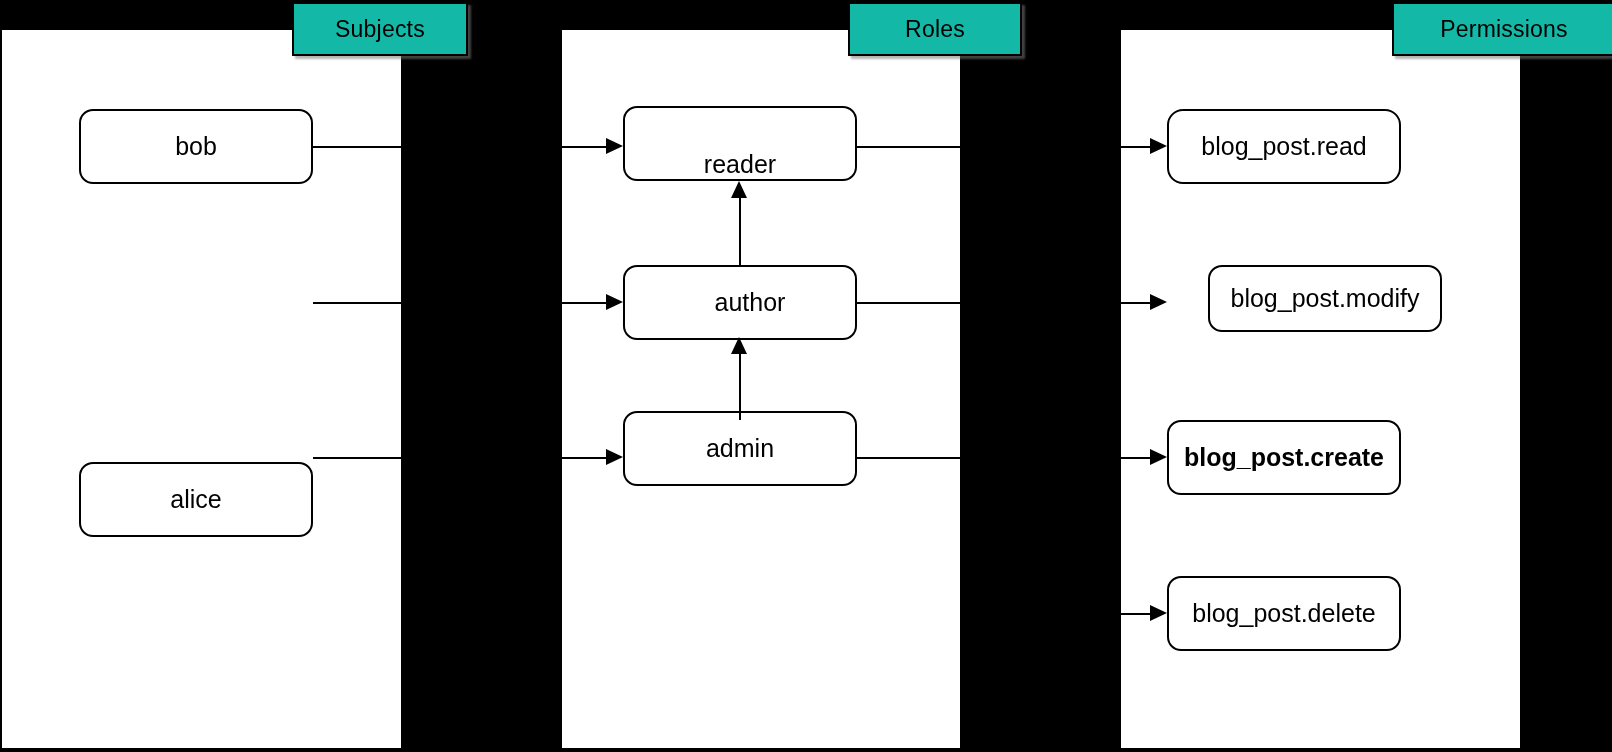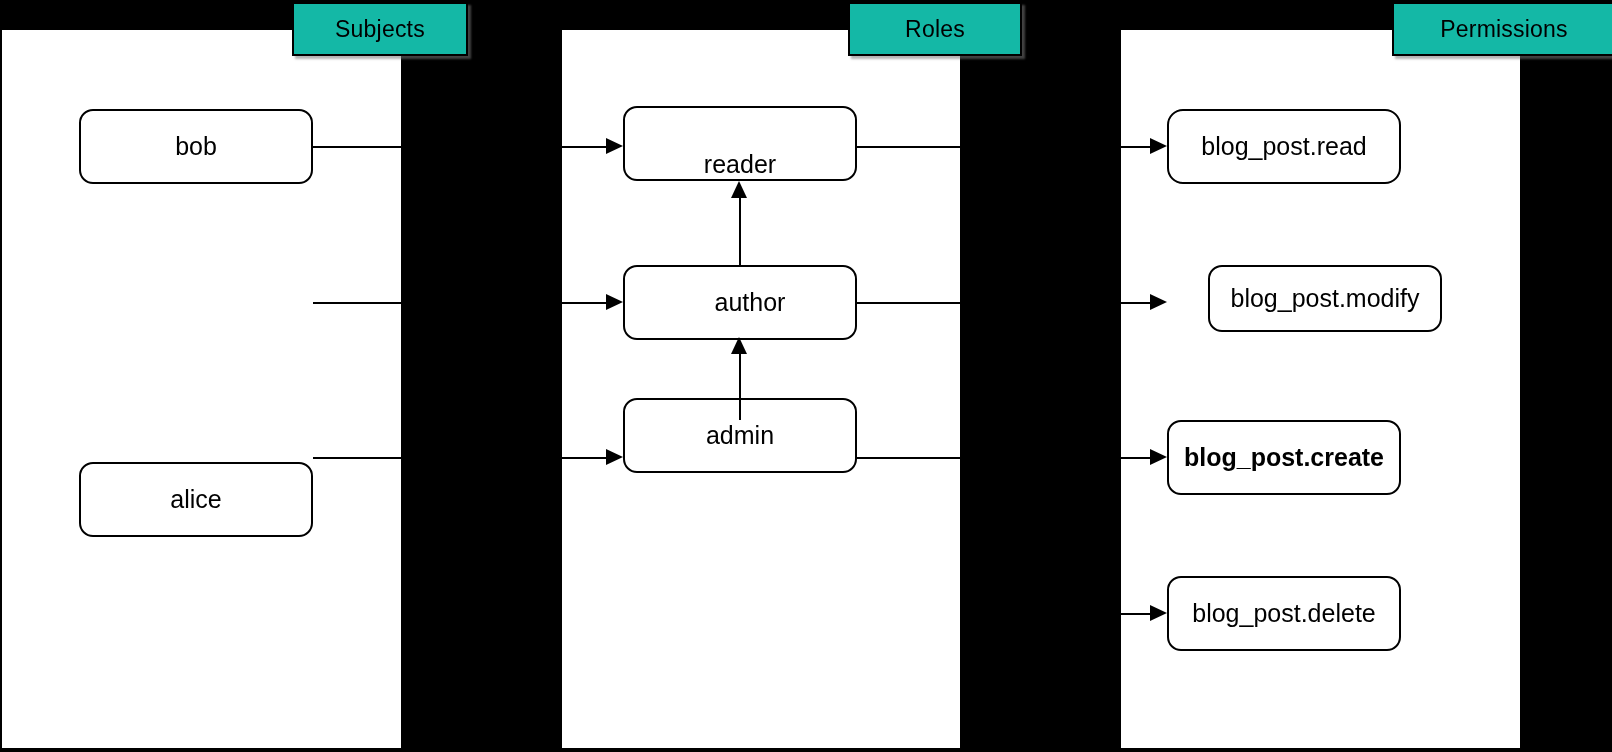--- a/index.html
+++ b/index.html
@@ -124,21 +124,21 @@
     <div class="edge-h" style="left:311px; top:427px; width:88px;"></div>
   </div>
 
   <div class="group-panel" id="panel-roles">
     <div class="node" id="node-reader" style="left:61px; top:76px;align-items:flex-end;">
       <span>reader</span>
     </div>
     <div class="node" id="node-author" style="left:61px; top:235px;padding-left:20px;">
       <span>author</span>
     </div>
-    <div class="node" id="node-admin" style="left:61px; top:368px;">
+    <div class="node" id="node-admin" style="left:61px; top:381px;">
       <span>admin</span>
     </div>
 
     <div class="edge-h" style="left:0px; top:116px; width:45px;"></div>
     <div class="arrow-right" style="left:44px; top:108px;"></div>
 
     <div class="edge-h" style="left:0px; top:272px; width:45px;"></div>
     <div class="arrow-right" style="left:44px; top:264px;"></div>
 
     <div class="edge-h" style="left:0px; top:427px; width:45px;"></div>

